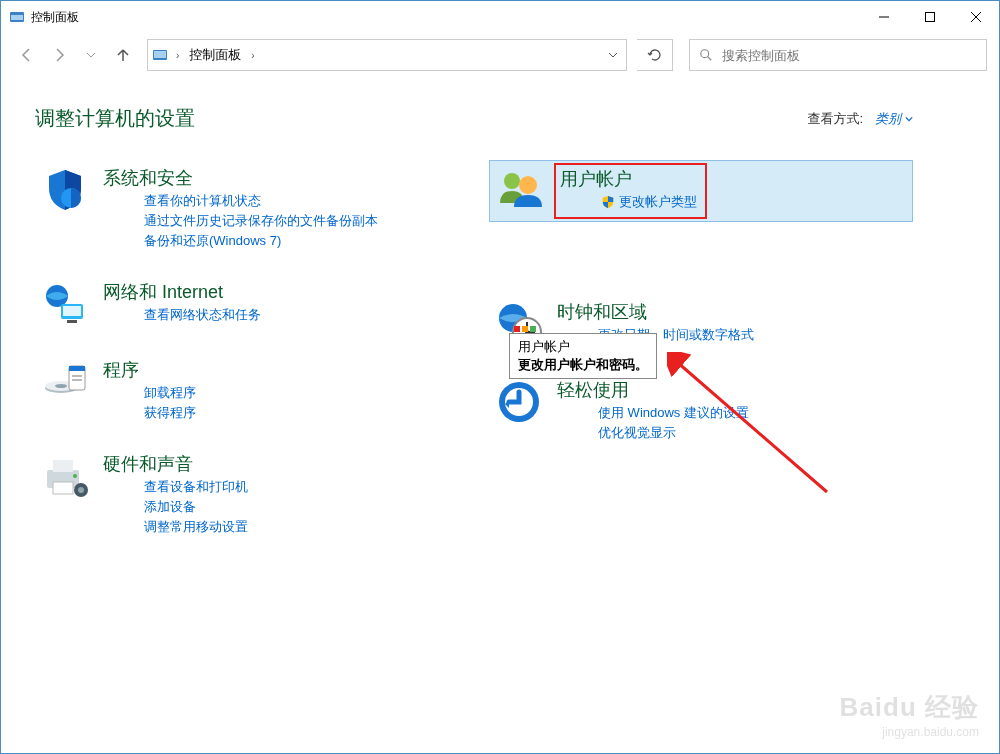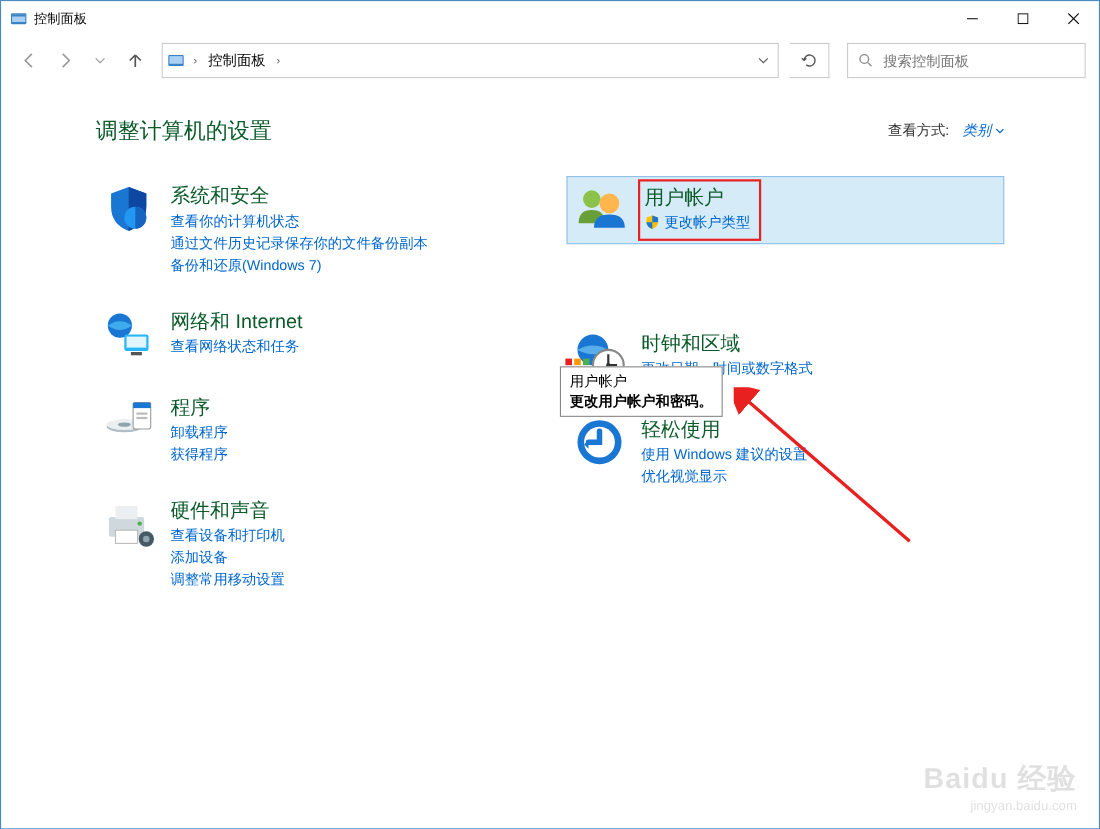--- a/index.html
+++ b/index.html
@@ -19,42 +19,42 @@
 .nav-btn { width: 28px; height: 28px; display: flex; align-items: center; justify-content: center; }
 .nav-btn.disabled svg { stroke: #999; }
 .nav-btn svg { stroke: #555; fill: none; }
 .breadcrumb-bar { flex: 1; height: 32px; border: 1px solid #ccc; display: flex; align-items: center; margin: 0 6px; }
 .bc-icon { width: 24px; display: flex; align-items: center; justify-content: center; }
 .bc-text { font-size: 13px; padding: 0 6px; }
 .bc-arrow { font-size: 10px; color: #555; padding: 0 4px; }
 .bc-spacer { flex: 1; }
 .bc-drop { width: 26px; height: 100%; display: flex; align-items: center; justify-content: center; }
 .refresh-btn { width: 36px; height: 32px; border: 1px solid #ccc; border-left: none; display: flex; align-items: center; justify-content: center; margin-right: 12px; }
-.searchbar { width: 217px; height: 32px; border: 1px solid #ccc; display: flex; align-items: center; }
+.searchbar { width: 298px; height: 32px; border: 1px solid #ccc; display: flex; align-items: center; }
 .search-icon { width: 32px; display: flex; align-items: center; justify-content: center; }
 .search-input { flex: 1; border: none; outline: none; font-size: 13px; color: #777; background: transparent; }
 
 
-.content { padding: 28px 86px 0 86px; position: relative; height: calc(100% - 76px); }
+.content { padding: 28px 86px 0 34px; position: relative; height: calc(100% - 76px); }
 .content-header { display: flex; align-items: center; margin-bottom: 28px; }
 .page-title { font-size: 20px; color: #0a5a2a; font-weight: normal; flex: 1; }
 .view-label { font-size: 13px; color: #333; margin-right: 12px; }
 .view-value { font-size: 13px; color: #0066cc; display: flex; align-items: center; gap: 4px; font-style: italic; }
 
 .columns { display: flex; gap: 30px; }
 .col { flex: 1; }
 
 .category { display: flex; align-items: flex-start; gap: 14px; margin-bottom: 18px; padding: 6px; }
 .category.highlighted { background: #d6ebf8; border: 1px solid #8fc1e8; }
 .category.highlighted .red-box { border: 2px solid #e82020; padding: 2px 8px 6px 4px; margin: -4px; }
 .cat-icon { width: 48px; height: 48px; flex-shrink: 0; }
 .cat-body {}
 .cat-title { font-size: 18px; color: #0a5a2a; display: block; margin-bottom: 2px; }
 .cat-links { display: flex; flex-direction: column; gap: 2px; }
-.cat-link { font-size: 13px; color: #0066cc; display: flex; align-items: center; gap: 4px; }
+.cat-link { font-size: 13px; color: #0066cc; display: flex; align-items: center; gap: 4px; margin-left: 41px; }
 .shield { width: 14px; height: 14px; }
 
 
 .tooltip { position: absolute; left: 508px; top: 256px; background: #fff; border: 1px solid #888; padding: 4px 8px; font-size: 13px; z-index: 10; }
 .tooltip-title { display: block; }
 .tooltip-desc { display: block; font-weight: bold; }
 .tooltip-dots { position: absolute; top: -8px; left: 4px; display: flex; gap: 2px; }
 .tooltip-dots span { width: 6px; height: 6px; display: block; }
 
 

